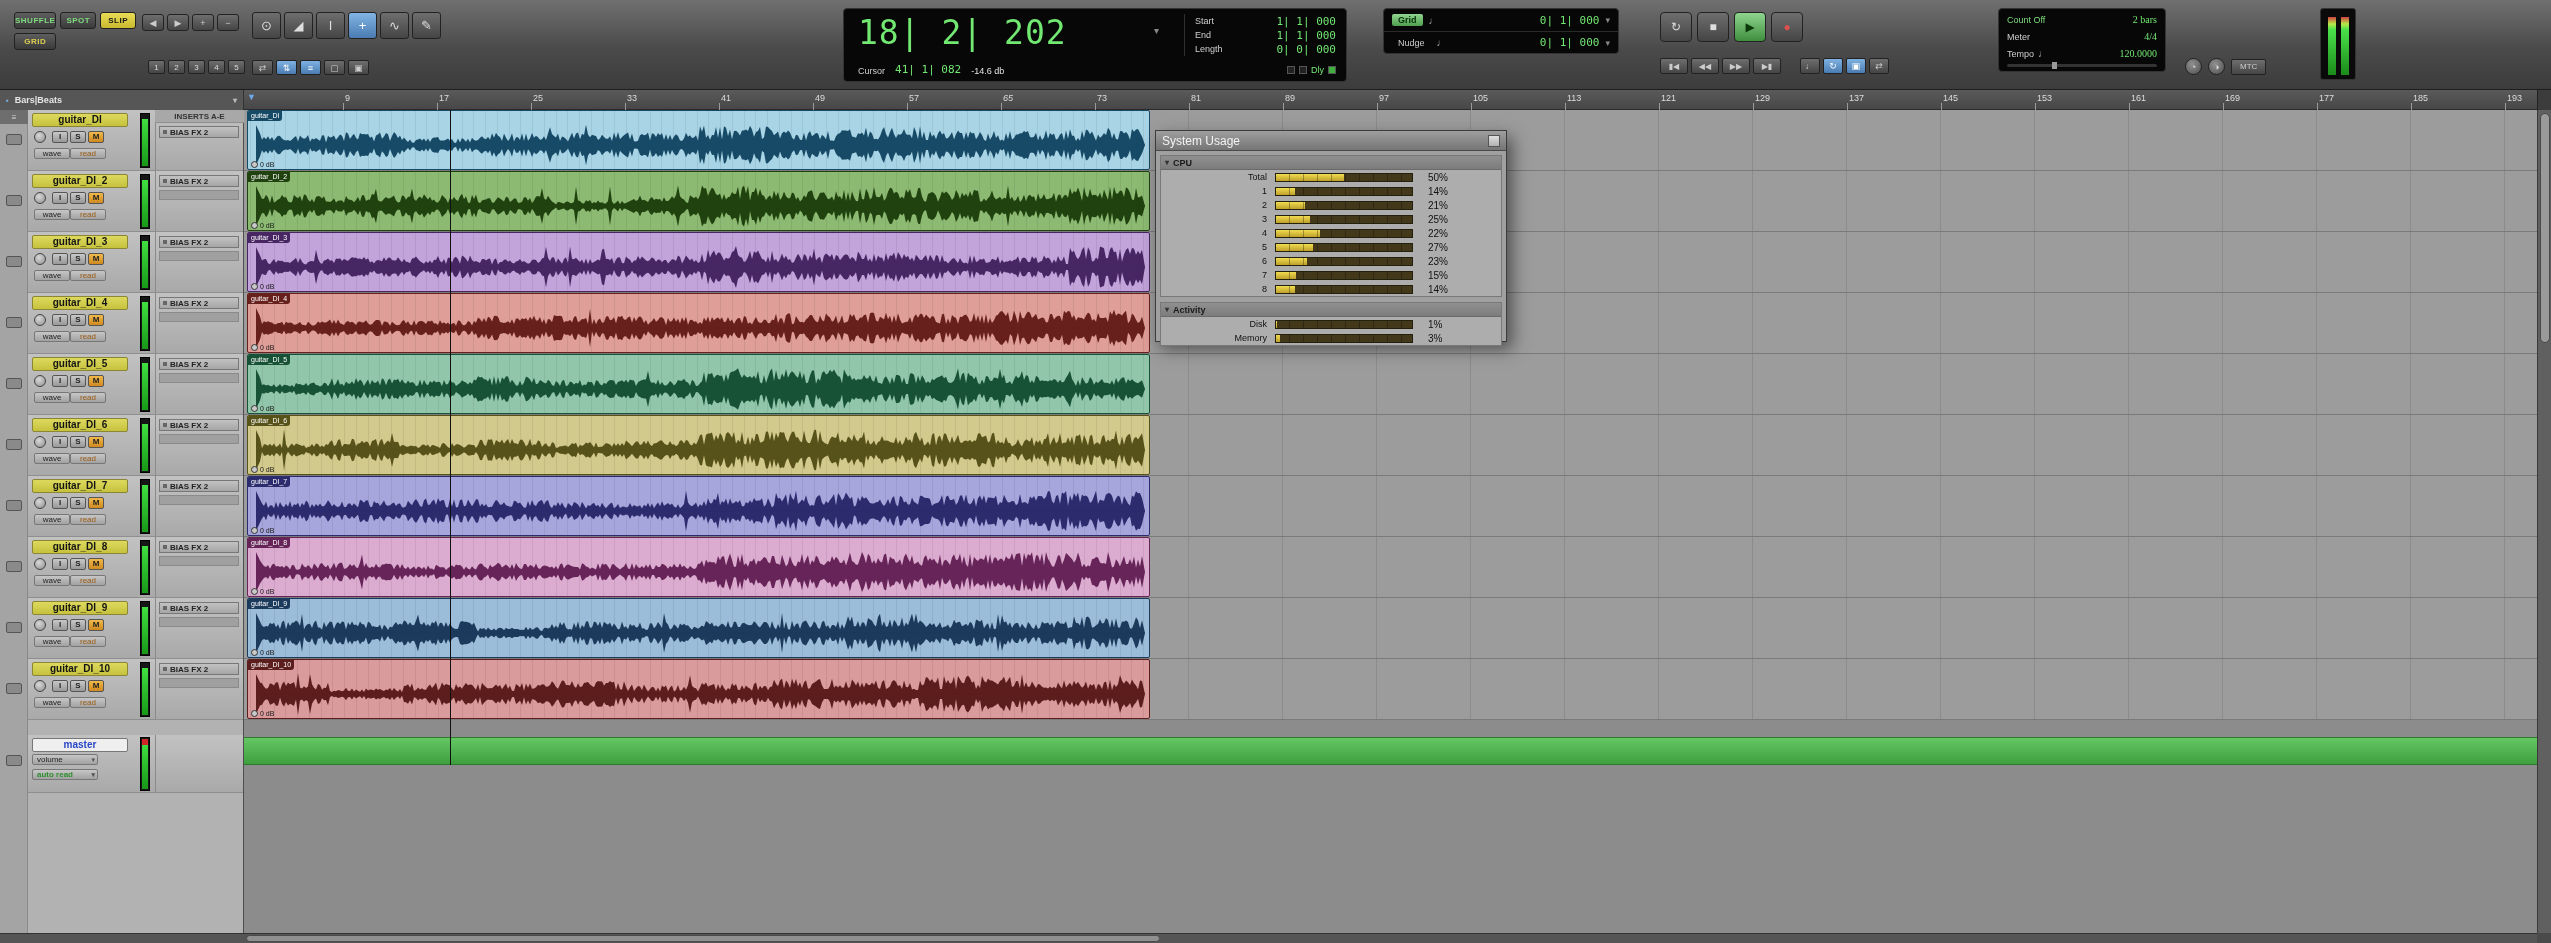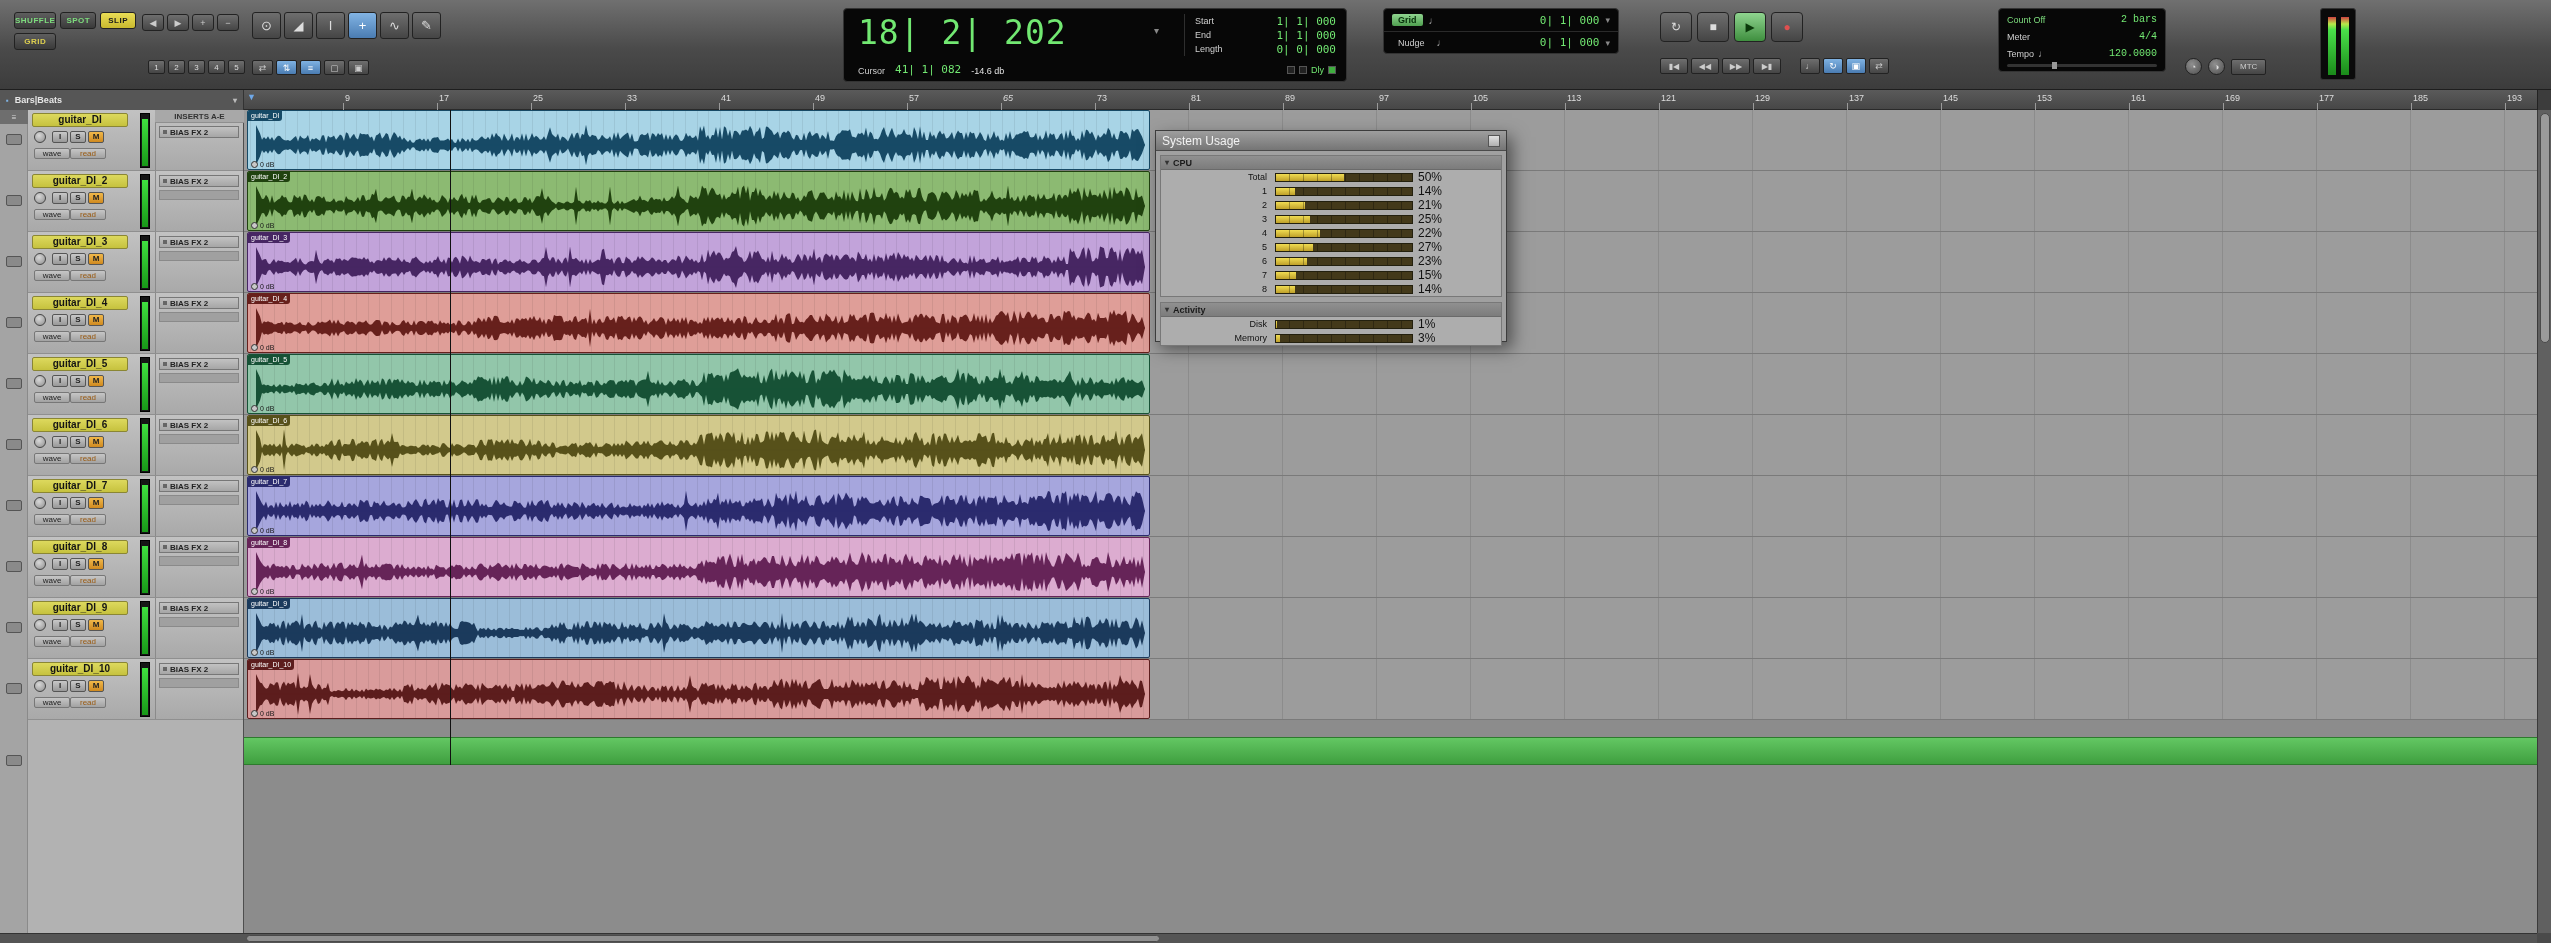--- a/index.html
+++ b/index.html
@@ -52,21 +52,21 @@
   .tr-btn.rec{color:#e05050}
   .transport-small{position:absolute;left:1660px;top:58px;display:flex;gap:3px}
   .tr-sm{width:28px;height:16px;background:linear-gradient(#6e6e6e,#454545);border:1px solid #222;border-radius:2px;color:#ccc;font-size:8px;display:flex;align-items:center;justify-content:center;white-space:nowrap}
   .toggles{position:absolute;left:1800px;top:58px;display:flex;gap:3px}
   .tg-btn{width:20px;height:16px;background:linear-gradient(#6e6e6e,#454545);border:1px solid #222;border-radius:2px;color:#ccc;font-size:9px;display:flex;align-items:center;justify-content:center}
   .tg-btn.sel{background:linear-gradient(#7fb2e2,#4a7cb2);color:#fff}
   .session-panel{left:1998px;top:8px;width:168px;height:64px;padding:4px 8px;display:flex;flex-direction:column;justify-content:space-between}
   .ss-row{display:flex;align-items:center;height:13px;gap:4px}
   .ss-label{font-size:9px;color:#cfcfcf}
   .ss-label.green{color:#7ddc7d}
-  .ss-val{margin-left:auto;font-family:Liberation Mono, monospace;font-size:10px;color:#72e872;white-space:pre}
+  .ss-val{margin-left:auto;font-family:Liberation Serif, serif;font-size:10px;color:#72e872;white-space:pre}
   .tempo-slider{height:3px;background:#333;border-radius:2px;position:relative}
   .tempo-knob{position:absolute;left:30%;top:-2px;width:5px;height:7px;background:#999}
   .mtc-cluster{position:absolute;left:2185px;top:58px;display:flex;gap:6px;align-items:center}
   .circle-btn{width:17px;height:17px;border-radius:50%;background:radial-gradient(circle at 40% 35%,#909090,#4e4e4e);border:1px solid #222;color:#ddd;font-size:9px;display:flex;align-items:center;justify-content:center}
   .mtc-btn{height:16px;padding:0 8px;background:linear-gradient(#6e6e6e,#454545);border:1px solid #222;border-radius:2px;color:#ccc;font-size:8px;display:flex;align-items:center;justify-content:center}
   .top-meters{position:absolute;left:2320px;top:8px;width:36px;height:72px;background:#0a0a0a;border:1px solid #333;border-radius:3px;display:flex;gap:5px;align-items:flex-end;justify-content:center;padding:4px}
   .tm-bar{width:8px;height:58px;background:linear-gradient(to top,#1a8a1a,#4ae04a 78%,#b8e84a 88%,#d04040)}
 
   
   .ruler{position:absolute;top:90px;left:0;width:100%;height:20px;background:linear-gradient(#5a5a5a,#474747);border-bottom:1px solid #2a2a2a}
@@ -132,21 +132,21 @@
   .su-close{margin-left:auto;width:12px;height:12px;background:linear-gradient(#e0e0e0,#b0b0b0);border:1px solid #555}
   .su-body{position:absolute;top:20px;left:0;right:0;bottom:0;padding:4px}
   .su-section{border:1px solid #787878;background:#adadad;margin-bottom:5px}
   .su-sec-head{height:14px;background:linear-gradient(#909090,#7c7c7c);border-bottom:1px solid #6a6a6a;display:flex;align-items:center;gap:4px;padding:0 4px;font-size:9px;font-weight:bold;color:#1a1a1a}
   .su-tri{font-size:8px;color:#333}
   .su-row{height:14px;display:flex;align-items:center;padding:0 6px}
   .su-label{width:108px;text-align:right;font-size:9px;color:#111;padding-right:8px}
   .su-bar{width:138px;height:9px;background:#43391a;border:1px solid #23200e;position:relative;overflow:hidden}
   .su-fill{position:absolute;left:0;top:0;bottom:0;background:linear-gradient(#f0dc52,#bfa02a)}
   .su-bar::after{content:"";position:absolute;inset:0;background:repeating-linear-gradient(90deg,transparent 0 13px,rgba(0,0,0,.3) 13px 14px)}
-  .su-val{font-size:12px;color:#111;margin-left:5px}
+  .su-val{font-size:10px;color:#111;margin-left:15px}
 
   
   .v-scroll{position:absolute;right:0;top:110px;bottom:10px;width:14px;background:#606060;border-left:1px solid #3a3a3a}
   .v-thumb{position:absolute;left:2px;top:3px;width:10px;height:230px;background:#9a9a9a;border-radius:5px;border:1px solid #4a4a4a}
   .h-scroll{position:absolute;left:0;right:0;bottom:0;height:10px;background:#555;border-top:1px solid #333}
   .h-thumb{position:absolute;left:246px;top:1px;width:914px;height:7px;background:#909090;border-radius:4px;border:1px solid #4a4a4a}
   .corner-box{position:absolute;right:0;bottom:0;width:14px;height:10px;background:#4a4a4a}
 </style>
 </head>
 <body>
@@ -518,20 +518,29 @@
           <div class="tsm-btn m">M</div>
           <div class="mini-dd wave">wave</div>
           <div class="mini-dd read">read</div>
           <div class="meter">
             <div class="meter-fill"></div>
           </div>
           <div class="insert-plate">BIAS FX 2</div>
           <div class="insert-empty"></div>
         </div>
       </div>
+    <div class="master-row">
+      <div class="nameplate master-name">master</div>
+      <div class="mini-dd vol">volume</div>
+      <div class="mini-dd auto">auto read</div>
+      <div class="meter">
+          <div class="meter-red"></div>
+          <div class="meter-fill"></div>
+        </div>
+    </div>
   </div>
 
   <div class="edit-area">
     <div id="lanes">
         <div class="lane" style="top: 0px;">
           <div class="clip" style="background-color: rgb(168, 212, 230); border-color: rgb(23, 74, 102);">
             <div class="clip-tab" style="background-color: rgb(23, 74, 102);">guitar_DI</div>
             <svg class="wf" width="899" height="54" viewBox="0 0 899 54">
               <path d="M8 31 L8 11.1 L10 15.3 L12 19.5 L14 25.8 L16 23.1 L18 25.2 L20 22.2 L22 25.7 L24 23.1 L26 26.7 L28 23.7 L30 21.7 L32 22.0 L34 24.5 L36 26.0 L38 26.5 L40 26.0 L42 27.1 L44 25.5 L46 23.4 L48 22.0 L50 27.6 L52 21.6 L54 23.8 L56 24.8 L58 24.1 L60 21.1 L62 27.8 L64 24.6 L66 25.4 L68 24.1 L70 25.5 L72 26.8 L74 21.5 L76 21.2 L78 28.5 L80 21.7 L82 23.4 L84 23.1 L86 21.4 L88 25.8 L90 23.2 L92 20.5 L94 21.7 L96 27.0 L98 18.3 L100 19.6 L102 24.9 L104 21.9 L106 19.7 L108 23.9 L110 25.4 L112 18.9 L114 20.2 L116 20.0 L118 20.4 L120 20.1 L122 23.8 L124 22.5 L126 27.4 L128 21.5 L130 20.5 L132 18.6 L134 24.7 L136 22.6 L138 19.1 L140 20.3 L142 27.0 L144 21.9 L146 18.1 L148 20.3 L150 24.1 L152 21.6 L154 26.1 L156 23.5 L158 25.9 L160 28.0 L162 25.4 L164 28.5 L166 28.8 L168 26.0 L170 25.6 L172 24.5 L174 26.4 L176 24.5 L178 27.5 L180 24.4 L182 28.1 L184 24.6 L186 23.6 L188 23.5 L190 23.0 L192 26.6 L194 26.5 L196 26.6 L198 25.8 L200 24.6 L202 26.8 L204 24.9 L206 28.4 L208 28.9 L210 24.6 L212 28.4 L214 23.9 L216 25.5 L218 27.7 L220 24.7 L222 28.5 L224 23.7 L226 25.9 L228 26.7 L230 26.0 L232 23.8 L234 22.3 L236 24.6 L238 25.3 L240 22.8 L242 25.8 L244 19.3 L246 23.7 L248 18.8 L250 21.7 L252 23.0 L254 26.9 L256 19.5 L258 23.8 L260 27.0 L262 24.4 L264 19.3 L266 27.6 L268 23.2 L270 23.2 L272 26.0 L274 19.2 L276 27.0 L278 19.4 L280 26.7 L282 24.3 L284 19.0 L286 23.8 L288 21.7 L290 23.2 L292 25.7 L294 25.2 L296 22.3 L298 26.1 L300 19.5 L302 13.3 L304 19.9 L306 22.0 L308 23.6 L310 19.5 L312 26.9 L314 22.4 L316 23.3 L318 25.0 L320 27.5 L322 23.1 L324 18.7 L326 24.4 L328 19.6 L330 18.5 L332 25.2 L334 19.7 L336 21.1 L338 10.8 L340 20.6 L342 23.2 L344 20.8 L346 21.5 L348 21.9 L350 26.0 L352 24.6 L354 20.8 L356 23.0 L358 24.7 L360 24.8 L362 22.3 L364 26.9 L366 18.5 L368 24.4 L370 18.1 L372 25.3 L374 23.0 L376 21.3 L378 19.8 L380 18.5 L382 25.5 L384 19.4 L386 27.3 L388 27.6 L390 26.7 L392 21.3 L394 20.0 L396 21.3 L398 20.8 L400 18.4 L402 26.6 L404 19.2 L406 20.0 L408 23.0 L410 18.9 L412 21.2 L414 19.0 L416 26.0 L418 19.9 L420 26.1 L422 20.7 L424 26.0 L426 22.6 L428 20.3 L430 21.9 L432 26.4 L434 27.0 L436 24.4 L438 18.8 L440 22.8 L442 21.3 L444 24.0 L446 23.5 L448 21.3 L450 26.7 L452 12.3 L454 17.7 L456 11.4 L458 23.8 L460 20.9 L462 25.7 L464 21.0 L466 21.3 L468 13.0 L470 23.8 L472 13.0 L474 25.4 L476 12.2 L478 13.7 L480 22.0 L482 15.6 L484 25.4 L486 17.0 L488 16.8 L490 18.4 L492 21.4 L494 16.4 L496 16.4 L498 15.6 L500 17.1 L502 11.7 L504 15.6 L506 22.7 L508 18.1 L510 16.9 L512 12.9 L514 25.0 L516 23.5 L518 12.4 L520 12.9 L522 15.2 L524 17.0 L526 21.2 L528 19.5 L530 17.6 L532 24.4 L534 19.2 L536 17.5 L538 19.0 L540 16.4 L542 18.4 L544 23.4 L546 25.8 L548 20.7 L550 21.5 L552 25.7 L554 26.0 L556 18.7 L558 26.4 L560 19.8 L562 17.0 L564 22.2 L566 20.7 L568 19.0 L570 19.4 L572 25.5 L574 20.8 L576 22.6 L578 25.2 L580 17.0 L582 26.6 L584 26.6 L586 26.9 L588 22.3 L590 19.7 L592 19.2 L594 16.3 L596 16.4 L598 16.5 L600 17.1 L602 15.2 L604 22.5 L606 23.0 L608 23.7 L610 19.2 L612 20.1 L614 18.4 L616 21.4 L618 13.5 L620 23.7 L622 17.4 L624 19.5 L626 25.3 L628 24.7 L630 25.4 L632 22.2 L634 16.5 L636 13.0 L638 20.1 L640 23.6 L642 18.0 L644 13.7 L646 20.0 L648 23.9 L650 20.3 L652 20.8 L654 19.4 L656 14.9 L658 20.1 L660 21.0 L662 20.5 L664 24.2 L666 13.0 L668 17.7 L670 25.2 L672 12.3 L674 24.4 L676 17.5 L678 26.1 L680 26.1 L682 16.9 L684 22.7 L686 20.4 L688 25.2 L690 19.5 L692 16.6 L694 20.6 L696 19.1 L698 24.5 L700 23.9 L702 21.6 L704 18.1 L706 25.4 L708 20.2 L710 16.4 L712 18.9 L714 18.9 L716 25.7 L718 18.0 L720 24.0 L722 17.4 L724 19.5 L726 18.8 L728 25.2 L730 22.3 L732 17.9 L734 21.0 L736 25.8 L738 27.0 L740 19.3 L742 25.7 L744 22.5 L746 17.0 L748 24.0 L750 21.2 L752 26.8 L754 25.6 L756 27.0 L758 19.1 L760 25.3 L762 17.0 L764 25.6 L766 23.9 L768 20.6 L770 20.6 L772 19.2 L774 19.3 L776 17.0 L778 18.3 L780 16.9 L782 22.9 L784 23.5 L786 22.8 L788 18.7 L790 26.6 L792 20.9 L794 26.0 L796 23.5 L798 16.2 L800 24.7 L802 19.0 L804 20.9 L806 19.6 L808 25.7 L810 24.5 L812 20.6 L814 19.1 L816 26.5 L818 16.3 L820 24.7 L822 15.2 L824 21.8 L826 21.8 L828 26.9 L830 23.9 L832 26.7 L834 16.4 L836 24.0 L838 15.5 L840 16.6 L842 20.3 L844 17.5 L846 22.1 L848 26.7 L850 20.5 L852 23.7 L854 21.9 L856 19.0 L858 21.0 L860 13.8 L862 16.6 L864 24.5 L866 18.9 L868 25.0 L870 25.5 L872 17.3 L874 17.0 L876 19.6 L878 18.1 L880 20.6 L882 25.7 L884 14.9 L886 17.8 L888 15.6 L890 15.1 L892 18.8 L894 22.6 L897 31 L894 39.4 L892 43.2 L890 46.9 L888 46.4 L886 44.2 L884 47.1 L882 36.3 L880 41.4 L878 43.9 L876 42.4 L874 45.0 L872 44.7 L870 36.5 L868 37.0 L866 43.1 L864 37.5 L862 45.4 L860 48.2 L858 41.0 L856 43.0 L854 40.1 L852 38.3 L850 41.5 L848 35.3 L846 39.9 L844 44.5 L842 41.7 L840 45.4 L838 46.5 L836 38.0 L834 45.6 L832 35.3 L830 38.1 L828 35.1 L826 40.2 L824 40.2 L822 46.8 L820 37.3 L818 45.7 L816 35.5 L814 42.9 L812 41.4 L810 37.5 L808 36.3 L806 42.4 L804 41.1 L802 43.0 L800 37.3 L798 45.8 L796 38.5 L794 36.0 L792 41.1 L790 35.4 L788 43.3 L786 39.2 L784 38.5 L782 39.1 L780 45.1 L778 43.7 L776 45.0 L774 42.7 L772 42.8 L770 41.4 L768 41.4 L766 38.1 L764 36.4 L762 45.0 L760 36.7 L758 42.9 L756 35.0 L754 36.4 L752 35.2 L750 40.8 L748 38.0 L746 45.0 L744 39.5 L742 36.3 L740 42.7 L738 35.0 L736 36.2 L734 41.0 L732 44.1 L730 39.7 L728 36.8 L726 43.2 L724 42.5 L722 44.6 L720 38.0 L718 44.0 L716 36.3 L714 43.1 L712 43.1 L710 45.6 L708 41.8 L706 36.6 L704 43.9 L702 40.4 L700 38.1 L698 37.5 L696 42.9 L694 41.4 L692 45.4 L690 42.5 L688 36.8 L686 41.6 L684 39.3 L682 45.1 L680 35.9 L678 35.9 L676 44.5 L674 37.6 L672 49.7 L670 36.8 L668 44.3 L666 49.0 L664 37.8 L662 41.5 L660 41.0 L658 41.9 L656 47.1 L654 42.6 L652 41.2 L650 41.7 L648 38.1 L646 42.0 L644 48.3 L642 44.0 L640 38.4 L638 41.9 L636 49.0 L634 45.5 L632 39.8 L630 36.6 L628 37.3 L626 36.7 L624 42.5 L622 44.6 L620 38.3 L618 48.5 L616 40.6 L614 43.6 L612 41.9 L610 42.8 L608 38.3 L606 39.0 L604 39.5 L602 46.8 L600 44.9 L598 45.5 L596 45.6 L594 45.7 L592 42.8 L590 42.3 L588 39.7 L586 35.1 L584 35.4 L582 35.4 L580 45.0 L578 36.8 L576 39.4 L574 41.2 L572 36.5 L570 42.6 L568 43.0 L566 41.3 L564 39.8 L562 45.0 L560 42.2 L558 35.6 L556 43.3 L554 36.0 L552 36.3 L550 40.5 L548 41.3 L546 36.2 L544 38.6 L542 43.6 L540 45.6 L538 43.0 L536 44.5 L534 42.8 L532 37.6 L530 44.4 L528 42.5 L526 40.8 L524 45.0 L522 46.8 L520 49.1 L518 49.6 L516 38.5 L514 37.0 L512 49.1 L510 45.1 L508 43.9 L506 39.3 L504 46.4 L502 50.3 L500 44.9 L498 46.4 L496 45.6 L494 45.6 L492 40.6 L490 43.6 L488 45.2 L486 45.0 L484 36.6 L482 46.4 L480 40.0 L478 48.3 L476 49.8 L474 36.6 L472 49.0 L470 38.2 L468 49.0 L466 40.7 L464 41.0 L462 36.3 L460 41.1 L458 38.2 L456 50.6 L454 44.3 L452 49.7 L450 35.3 L448 40.7 L446 38.5 L444 38.0 L442 40.7 L440 39.2 L438 43.2 L436 37.6 L434 35.0 L432 35.6 L430 40.1 L428 41.7 L426 39.4 L424 36.0 L422 41.3 L420 35.9 L418 42.1 L416 36.0 L414 43.0 L412 40.8 L410 43.1 L408 39.0 L406 42.0 L404 42.8 L402 35.4 L400 43.6 L398 41.2 L396 40.7 L394 42.0 L392 40.7 L390 35.3 L388 34.4 L386 34.7 L384 42.6 L382 36.5 L380 43.5 L378 42.2 L376 40.7 L374 39.0 L372 36.7 L370 43.9 L368 37.6 L366 43.5 L364 35.1 L362 39.7 L360 37.2 L358 37.3 L356 39.0 L354 41.2 L352 37.4 L350 36.0 L348 40.1 L346 40.5 L344 41.2 L342 38.8 L340 41.4 L338 51.2 L336 40.9 L334 42.3 L332 36.8 L330 43.5 L328 42.4 L326 37.6 L324 43.3 L322 38.9 L320 34.5 L318 37.0 L316 38.7 L314 39.6 L312 35.1 L310 42.5 L308 38.4 L306 40.0 L304 42.1 L302 48.7 L300 42.5 L298 35.9 L296 39.7 L294 36.8 L292 36.3 L290 38.8 L288 40.3 L286 38.2 L284 43.0 L282 37.7 L280 35.3 L278 42.6 L276 35.0 L274 42.8 L272 36.0 L270 38.8 L268 38.8 L266 34.4 L264 42.7 L262 37.6 L260 35.0 L258 38.2 L256 42.5 L254 35.1 L252 39.0 L250 40.3 L248 43.2 L246 38.3 L244 42.7 L242 36.2 L240 39.2 L238 36.7 L236 37.4 L234 39.7 L232 38.2 L230 36.0 L228 35.3 L226 36.1 L224 38.3 L222 33.5 L220 37.3 L218 34.3 L216 36.5 L214 38.1 L212 33.6 L210 37.4 L208 33.1 L206 33.6 L204 37.1 L202 35.2 L200 37.4 L198 36.2 L196 35.4 L194 35.5 L192 35.4 L190 39.0 L188 38.5 L186 38.4 L184 37.4 L182 33.9 L180 37.6 L178 34.5 L176 37.5 L174 35.6 L172 37.5 L170 36.4 L168 36.0 L166 33.2 L164 33.5 L162 36.6 L160 34.0 L158 36.1 L156 38.5 L154 35.9 L152 40.4 L150 37.9 L148 41.7 L146 43.9 L144 40.1 L142 35.0 L140 41.7 L138 42.9 L136 39.4 L134 37.3 L132 43.4 L130 41.5 L128 40.5 L126 34.6 L124 39.5 L122 38.2 L120 41.9 L118 41.6 L116 42.0 L114 41.8 L112 43.1 L110 36.6 L108 38.1 L106 42.3 L104 40.1 L102 37.1 L100 42.4 L98 43.7 L96 35.0 L94 40.3 L92 41.5 L90 38.8 L88 36.2 L86 40.6 L84 38.9 L82 38.6 L80 40.3 L78 33.5 L76 40.8 L74 40.5 L72 35.2 L70 36.5 L68 37.9 L66 36.6 L64 37.4 L62 34.2 L60 40.9 L58 37.9 L56 37.2 L54 38.2 L52 40.4 L50 34.4 L48 40.0 L46 38.6 L44 36.5 L42 34.9 L40 36.0 L38 35.5 L36 36.0 L34 37.5 L32 40.0 L30 40.3 L28 38.3 L26 35.3 L24 38.9 L22 36.3 L20 39.8 L18 36.8 L16 38.9 L14 36.2 L12 42.5 L10 46.8 L8 51.0 Z" fill="#174a66"></path>
               <line x1="8" y1="31" x2="897" y2="31" stroke="#174a66" stroke-width="1"></line>

